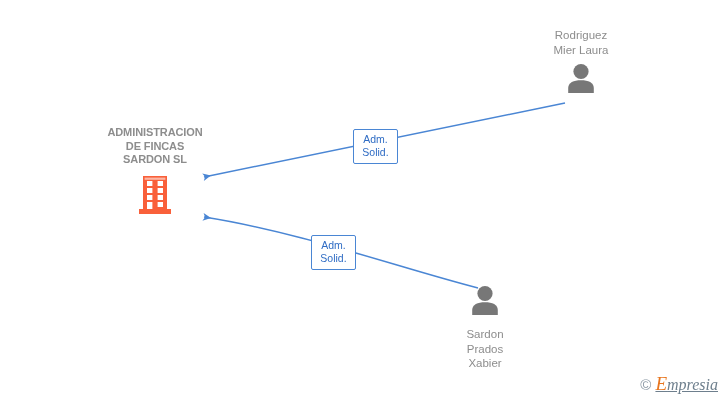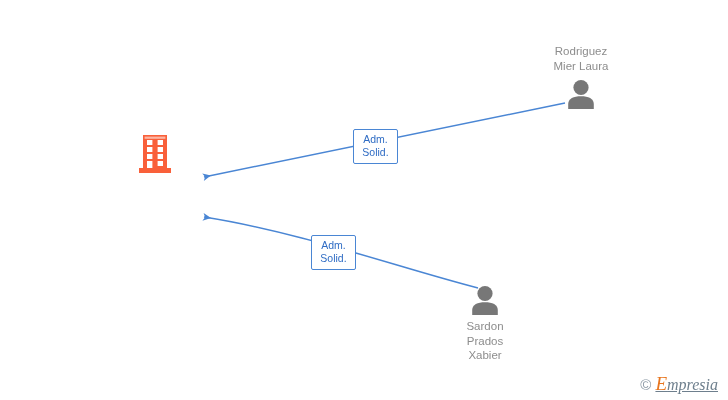--- a/index.html
+++ b/index.html
@@ -45,35 +45,35 @@
     width: 34px;
     height: 38px;
   }
 
   
   .person-node {
     position: absolute;
     width: 120px;
     text-align: center;
   }
-  .person-node.top { left: 521px; top: 44px; }
+  .person-node.top { left: 521px; top: 28px; }
   .person-node.bottom { left: 425px; top: 285px; }
   .person-name {
     font-size: 11.5px;
     color: #8d8d8d;
     line-height: 14.5px;
     white-space: pre-line;
   }
   .person-icon {
     width: 34px;
     height: 30px;
     margin: 0 auto;
   }
   .person-node.top .person-icon { margin-top: 6px; }
-  .person-node.bottom .person-name { margin-top: 4px; }
+  .person-node.bottom .person-name { margin-top: 12px; }
 
   
   .rel-label {
     position: absolute;
     box-sizing: border-box;
     background: #ffffff;
     border: 1.4px solid #4a86d4;
     border-radius: 2px;
     color: #2f6cc4;
     font-size: 10.5px;
@@ -121,20 +121,23 @@
         <path d="M 8.5 0.6 L 0.4 4.5 L 8.5 8.4 L 6.4 4.5 Z" fill="#4a86d4"></path>
       </marker>
     </defs>
 
     <path d="M 565 103 L 204 177" fill="none" stroke="#4a86d4" stroke-width="1.5" marker-end="url(#arrow)"></path>
 
     <path d="M 478 288 C 400 268 300 232 204 217" fill="none" stroke="#4a86d4" stroke-width="1.5" marker-end="url(#arrow)"></path>
   </svg>
 
   <div class="company-node">
+    <div class="company-label">ADMINISTRACION
+DE FINCAS
+SARDON SL</div>
     <div class="company-icon">
       <svg viewBox="0 0 34 38" xmlns="http://www.w3.org/2000/svg">
         <rect x="5" y="0" width="24" height="33" fill="#f9603a"></rect>
         <rect x="6.6" y="1.6" width="20.8" height="2.2" fill="#ffffff" opacity="0.55"></rect>
         <rect x="9" y="5" width="5.4" height="5" fill="#ffffff"></rect>
         <rect x="19.6" y="5" width="5.4" height="5" fill="#ffffff"></rect>
         <rect x="9" y="12" width="5.4" height="5" fill="#ffffff"></rect>
         <rect x="19.6" y="12" width="5.4" height="5" fill="#ffffff"></rect>
         <rect x="9" y="19" width="5.4" height="5" fill="#ffffff"></rect>
         <rect x="19.6" y="19" width="5.4" height="5" fill="#ffffff"></rect>

